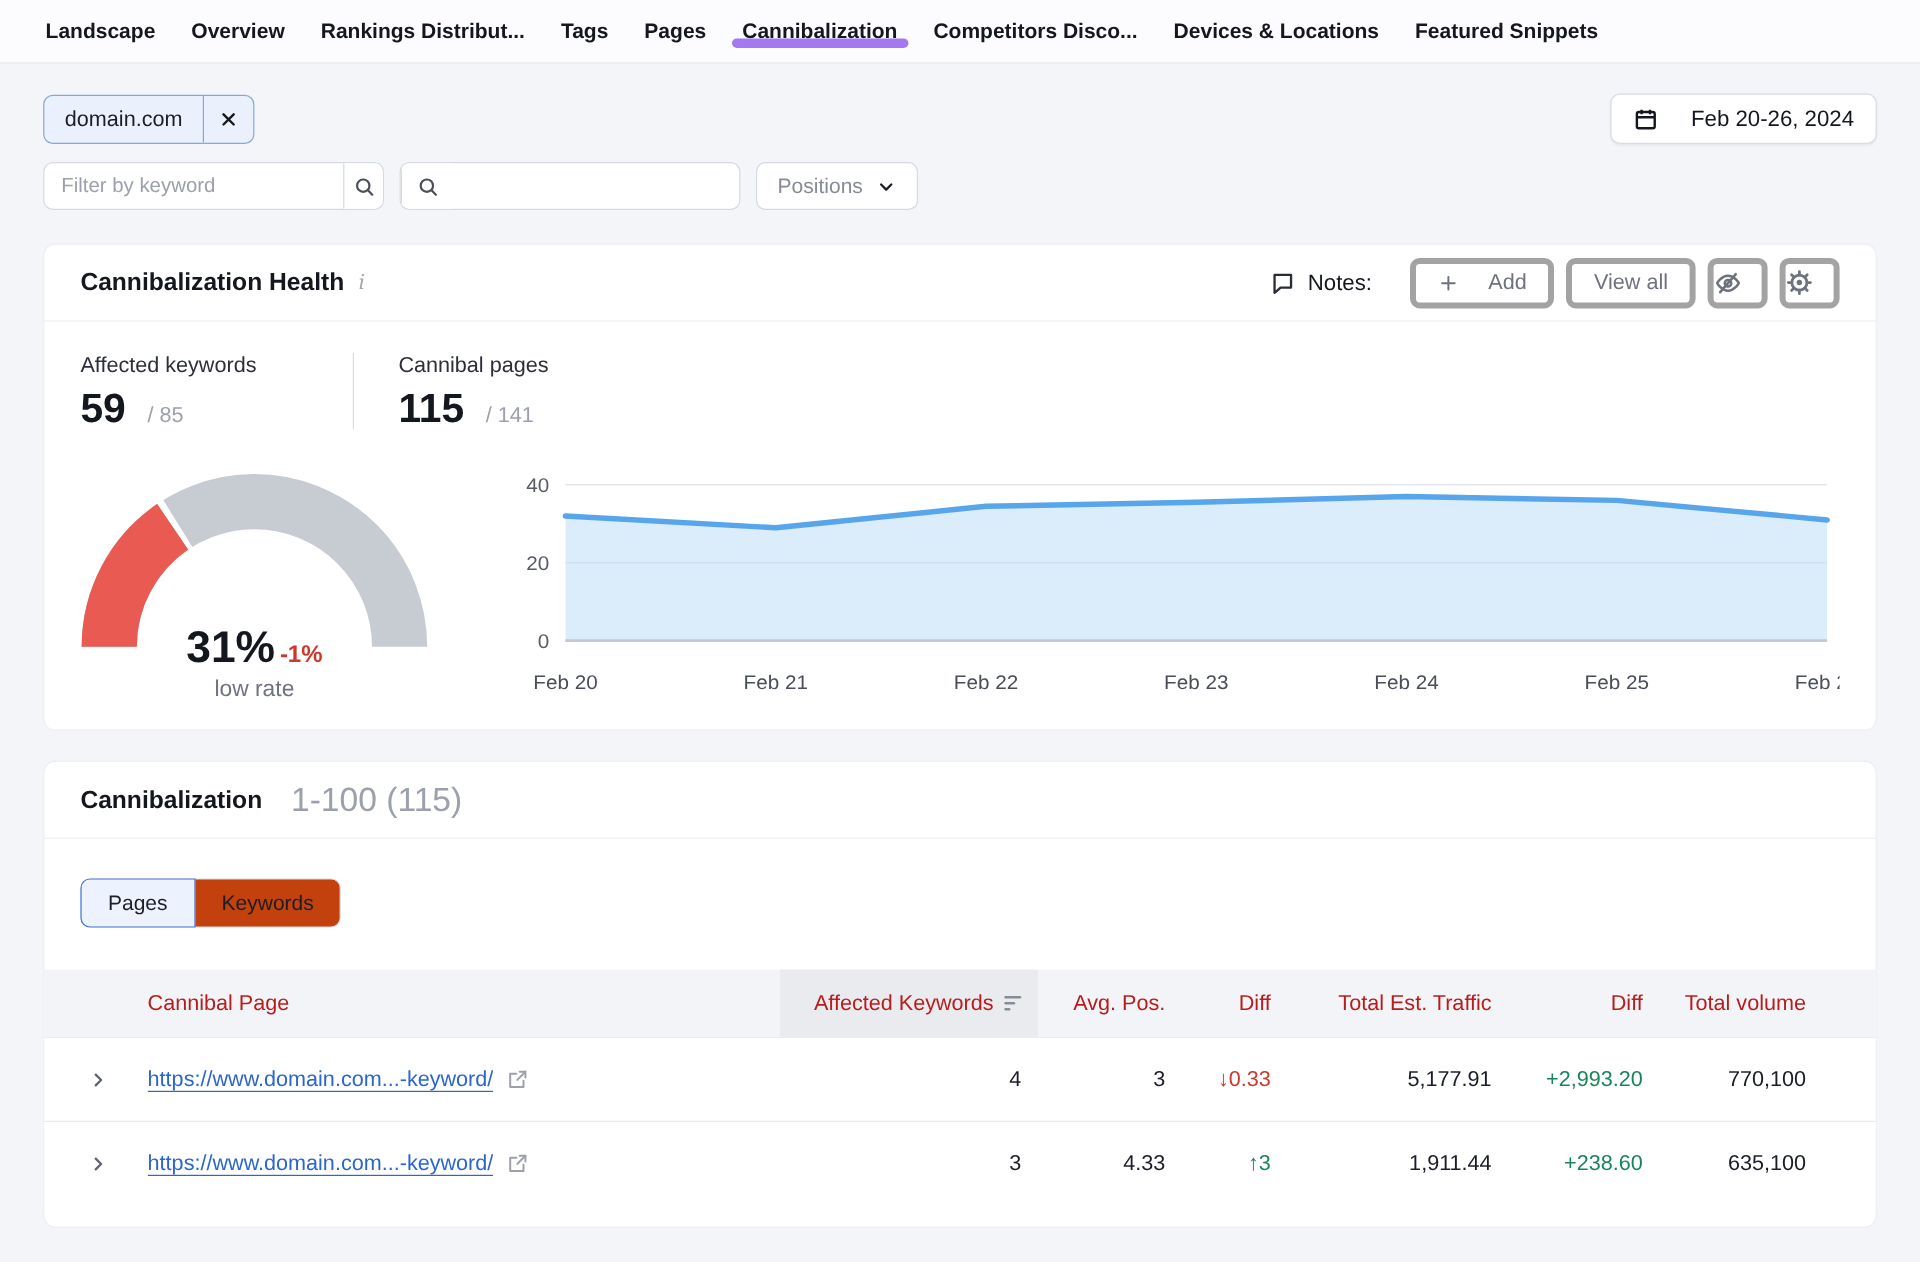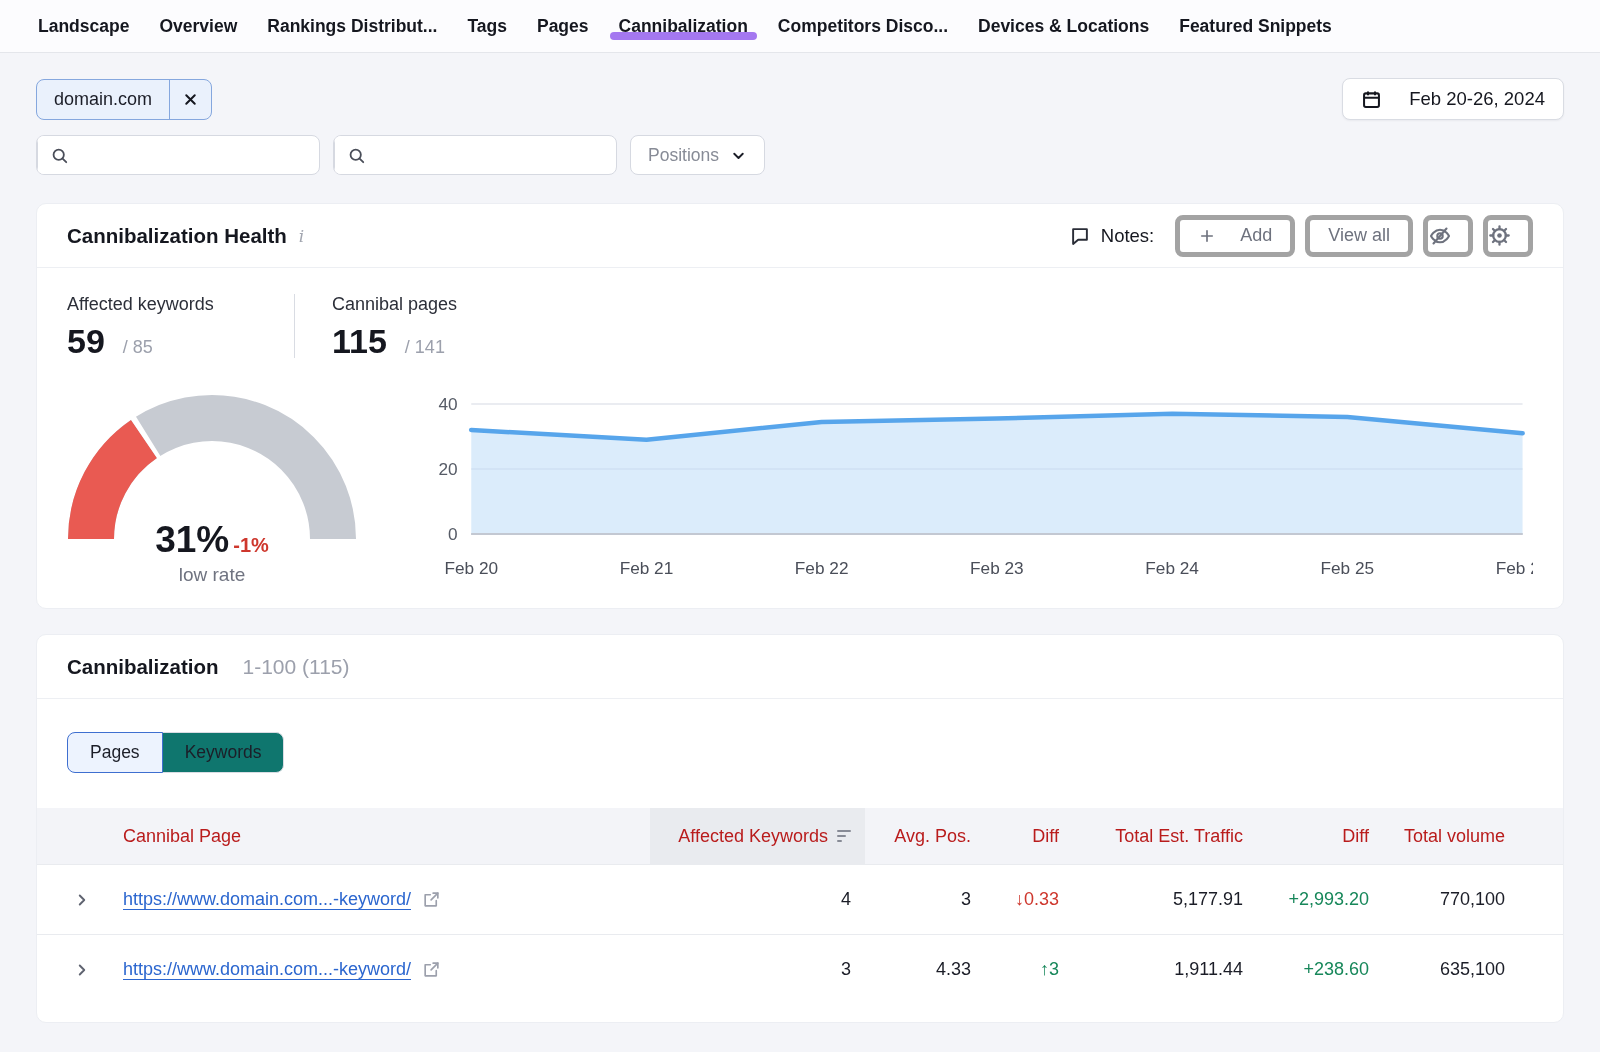--- a/index.html
+++ b/index.html
@@ -41,25 +41,25 @@
   .dd .chev { color:#1B1D27; display:flex; }
 
   
   .card { background:#fff; border:1px solid #ECEEF3; border-radius:10px; margin-top:28px; }
   .card-header { display:flex; align-items:center; justify-content:space-between; height:64px;
     padding:0 30px; border-bottom:1px solid #EDEFF3; }
   .card-title { font-size:20.5px; font-weight:700; color:#15171F; display:flex;
     align-items:center; gap:12px; }
   .info-i { font-family:"DejaVu Serif", serif; font-style:italic; font-weight:400;
     color:#A2A6B0; font-size:17px; cursor:pointer; }
-  .range { font-size:21px; color:#9CA0AC; font-weight:400; margin-left:12px; }
+  .range { font-size:28px; color:#9CA0AC; font-weight:400; margin-left:12px; }
 
   .header-actions { display:flex; align-items:center; gap:10px; }
   .notes { display:flex; align-items:center; gap:10px; font-size:18.5px; color:#15171F;
-    margin-right:11px; }
+    margin-right:22px; }
   .btn { height:42px; display:inline-flex; align-items:center; justify-content:space-between; gap:24px;
     background:#fff; border:5px solid #a3a3a3; border-radius:8px; padding:0 18px;
     font-size:18px; color:#6E727E; cursor:pointer; font-family:inherit; }
   .icon-btn { width:50px; padding:0; }
 
   
   .health-body { padding:26px 30px 26px; }
   .stats-row { display:flex; align-items:stretch; }
   .stat1 { width:227px; }
   .stat-div { border-left:1px solid #D9DCE3; }
@@ -77,21 +77,21 @@
   .gauge-delta { font-size:20px; font-weight:600; color:#CE372D; }
   .gauge-caption { font-size:19px; color:#6F7380; margin-top:3px; }
   .trend-wrap { flex:1; min-width:0; margin-left:62px; }
   .xtick { font-size:16.5px; fill:#4A4E59; font-family:"Liberation Sans",sans-serif; }
   .ytick { font-size:16.5px; fill:#565B66; font-family:"Liberation Sans",sans-serif; }
 
   
   .table-card { margin-top:25px; padding-bottom:18px; }
   .table-toolbar { padding:33px 30px 35px; }
   .seg-group { display:inline-flex; }
-  .seg { height:41px; padding:0 22px; display:inline-flex; align-items:center; background:#0f766e;
+  .seg { height:41px; padding:0 22px; display:inline-flex; align-items:center; background:#c2410c;
     border:1px solid #D9DCE3; font-size:17.5px; color:#1C1E28; cursor:pointer; font-family:inherit; }
   .seg:first-child { border-radius:8px 0 0 8px; }
   .seg:last-child { border-radius:0 8px 8px 0; margin-left:-1px; }
   .seg.active { background:#EDF3FE; border-color:#3E6FD0; position:relative; z-index:1; }
 
   .grid-cols { display:grid; padding:0 58px 0 36px;
     grid-template-columns:44px minmax(0,1fr) 215px 106px 88px 184px 126px 136px; }
   .thead { height:56px; background:#F3F4F8; align-items:center; font-size:18px; color:#b91c1c; }
   .th, .td { text-align:right; }
   .th-url, .td-url { text-align:left; padding-left:6px; }
@@ -163,20 +163,21 @@
           <rect x="3.5" y="5" width="17" height="15.5" rx="2"></rect>
           <path d="M3.5 10h17"></path>
           <path d="M8 2.8v4.4M16 2.8v4.4"></path>
         </svg>
       <span>Feb 20-26, 2024</span>
     </button>
   </div>
 
   <div class="row2">
     <div class="filter-input">
+      <input placeholder="Filter by keyword" style="">
       <button class="search-btn">
         <svg width="19" height="19" viewBox="0 0 24 24" fill="none" stroke="currentColor" stroke-width="2.3" stroke-linecap="round">
             <circle cx="11" cy="11" r="6.5"></circle>
             <path d="M15.9 15.9L20.5 20.5"></path>
           </svg>
       </button>
     </div>
     <div class="filter-input">
       <button class="search-btn">
         <svg width="19" height="19" viewBox="0 0 24 24" fill="none" stroke="currentColor" stroke-width="2.3" stroke-linecap="round">

